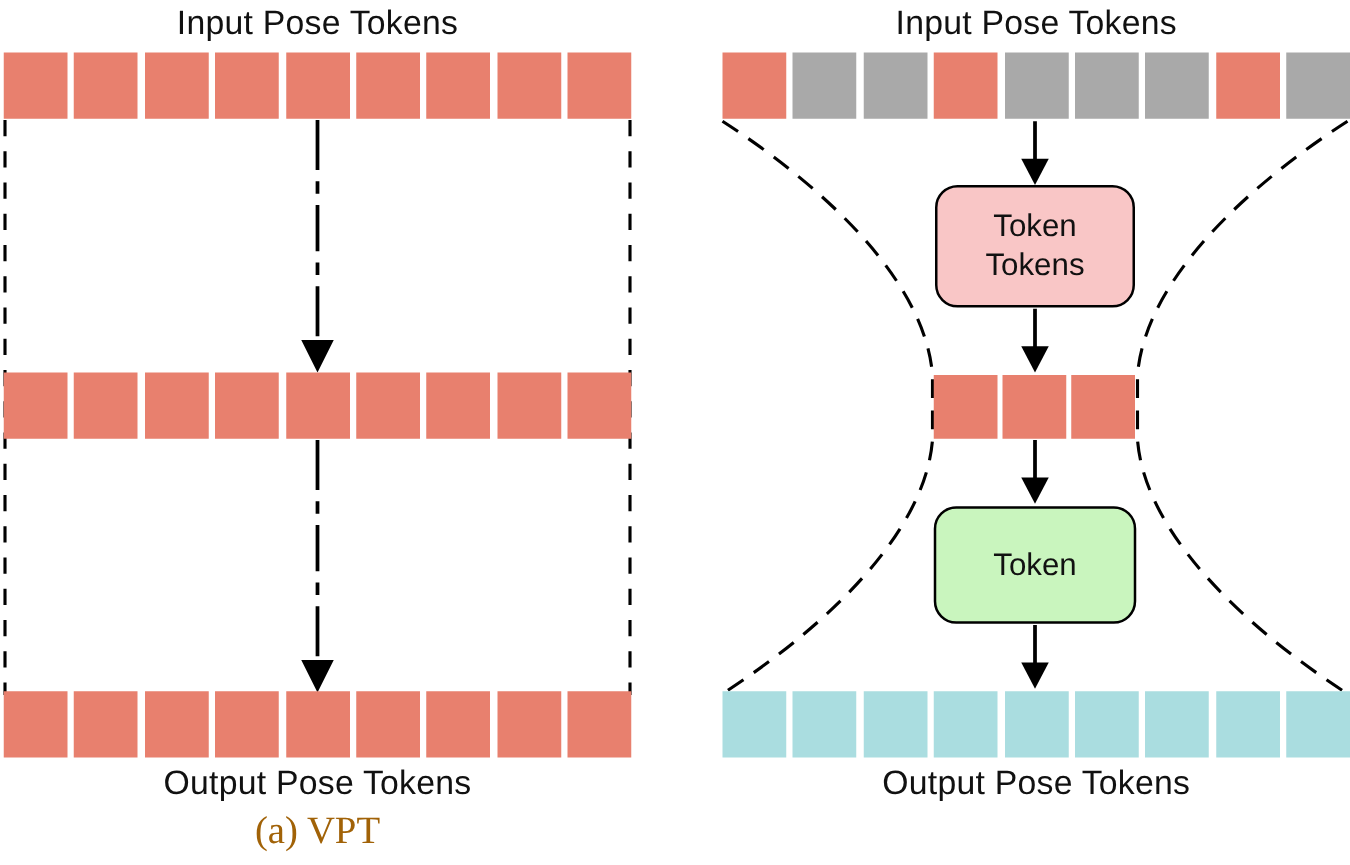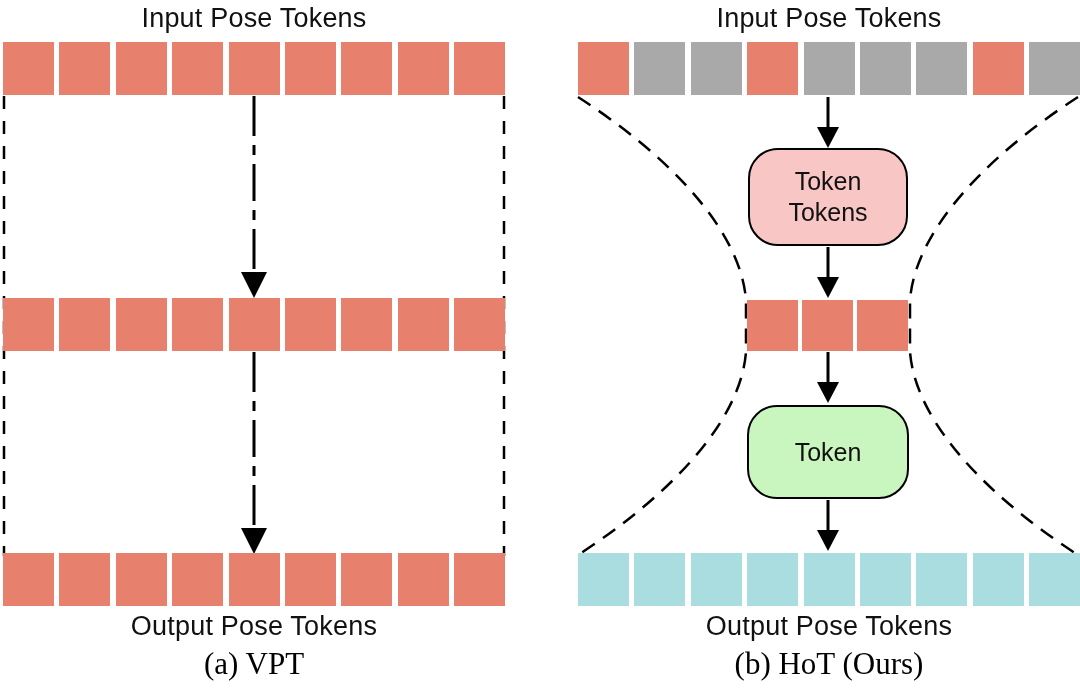--- a/index.html
+++ b/index.html
@@ -16,33 +16,33 @@
     text-align:center;
     font-size:27px;
     color:#111111;
     letter-spacing:0.2px;
   }
   .caption {
     position:absolute;
     text-align:center;
     font-family:"Liberation Serif", serif;
     font-size:31px;
-    color:#000000;
+    color:#a16207;
   }
   .token-row {
     position:absolute;
     display:flex;
     justify-content:space-between;
   }
   .token { flex:0 0 51px; height:100%; }
   .op-box {
     position:absolute;
     box-sizing:border-box;
     border:2.5px solid #000000;
-    border-radius:30px;
+    border-radius:18px;
     display:flex;
     flex-direction:column;
     align-items:center;
     justify-content:center;
     font-size:25px;
     line-height:31px;
     color:#111111;
     text-align:center;
   }
   .op-box.pruning   { background:var(--pruning_fill,#F9C6C6); }
@@ -154,15 +154,14 @@
       <div class="token" style="background: rgb(170, 221, 224);"></div>
       <div class="token" style="background: rgb(170, 221, 224);"></div>
       <div class="token" style="background: rgb(170, 221, 224);"></div>
       <div class="token" style="background: rgb(170, 221, 224);"></div>
       <div class="token" style="background: rgb(170, 221, 224);"></div>
       <div class="token" style="background: rgb(170, 221, 224);"></div>
     </div>
 
   <div class="output-label" style="left:578px; top:611px; width:502px;">Output Pose Tokens</div>
 
-  <div class="caption" style="left:578px; top:646px; width:502px;">(b) HoT (Ours)</div>
 
 </div>
 
 </body></html>

